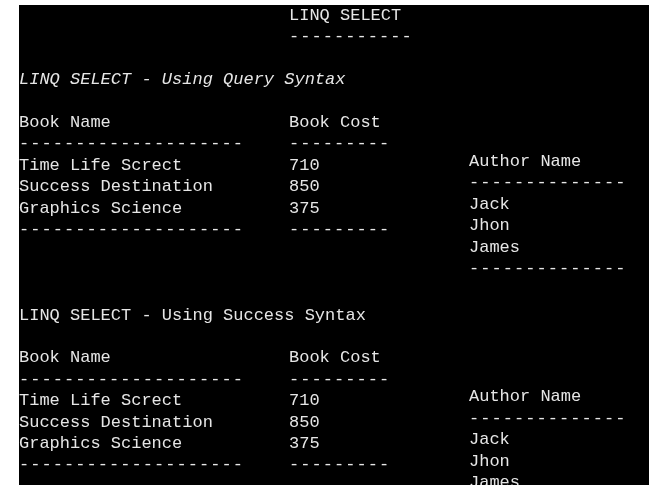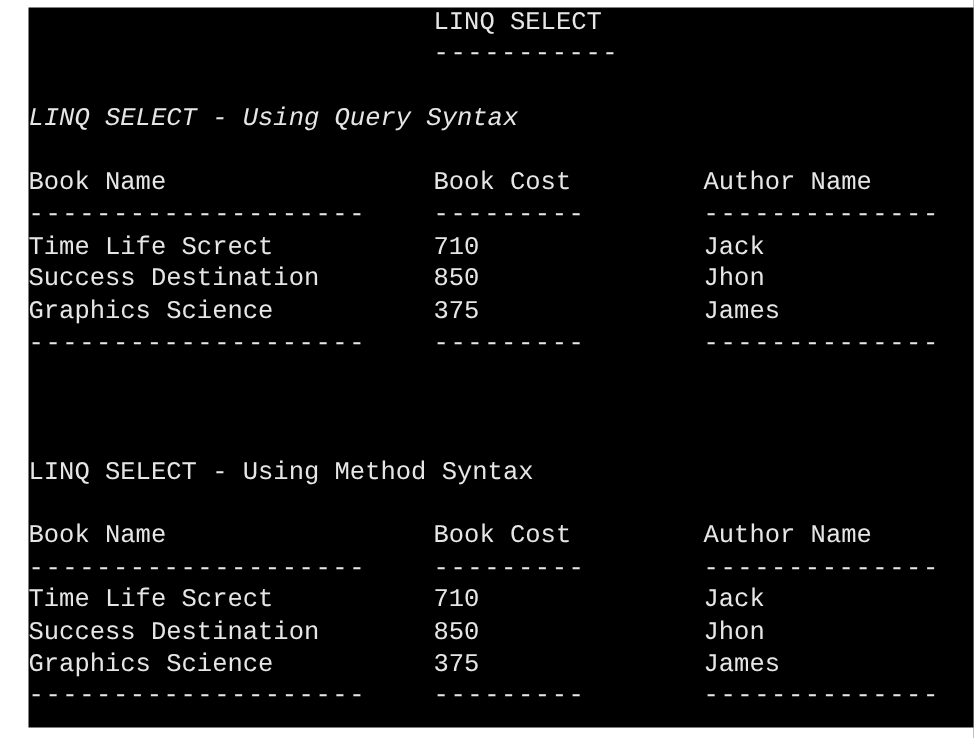--- a/index.html
+++ b/index.html
@@ -9,21 +9,21 @@
     background:#000000; overflow:hidden;
   }
   .line {
     position:absolute; left:0; height:21.4px; line-height:21.4px;
     font-family:"Liberation Mono", "DejaVu Sans Mono", monospace;
     font-size:17px; color:#e6e6e6; white-space:pre;
   }
   .cell { position:absolute; top:0; white-space:pre; }
   .c0 { left:0px; }
   .c1 { left:270px; }
-  .c2 { left:450px; }
+  .c2 { left:450px;margin-top:39px; }
   .dash { letter-spacing:1.05px; }
 </style>
 </head>
 <body>
 
 <div class="console">
 
   <div class="line" style="top:0px;">
     <span class="cell c1">LINQ SELECT</span>
   </div>
@@ -59,21 +59,21 @@
     <span class="cell c1">375</span>
     <span class="cell c2">James</span>
   </div>
   <div class="line" style="top:214px;">
     <span class="cell c0 dash">--------------------</span>
     <span class="cell c1 dash">---------</span>
     <span class="cell c2 dash">--------------</span>
   </div>
 
   <div class="line" style="top:299.6px;">
-    <span class="cell c0">LINQ SELECT - Using Method Syntax</span>
+    <span class="cell c0">LINQ SELECT - Using Success Syntax</span>
   </div>
   <div class="line" style="top:342.4px;">
     <span class="cell c0">Book Name</span>
     <span class="cell c1">Book Cost</span>
     <span class="cell c2">Author Name</span>
   </div>
   <div class="line" style="top:363.8px;">
     <span class="cell c0 dash">--------------------</span>
     <span class="cell c1 dash">---------</span>
     <span class="cell c2 dash">--------------</span>

